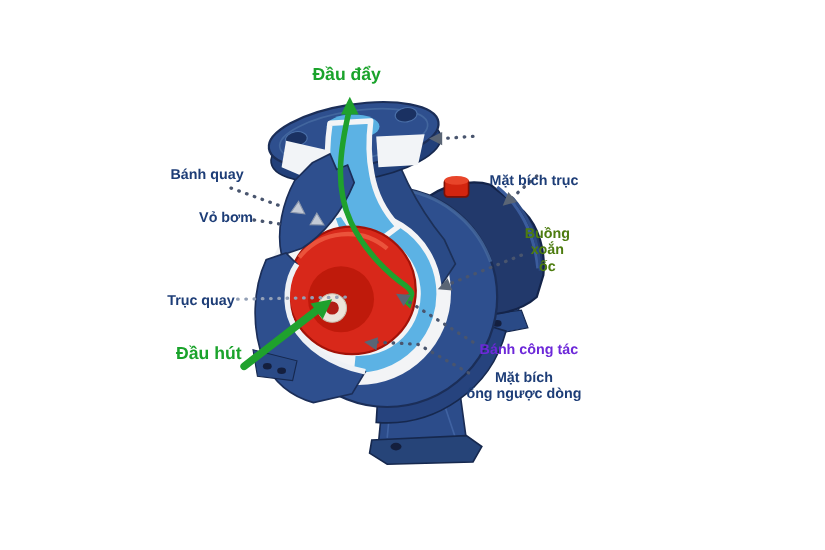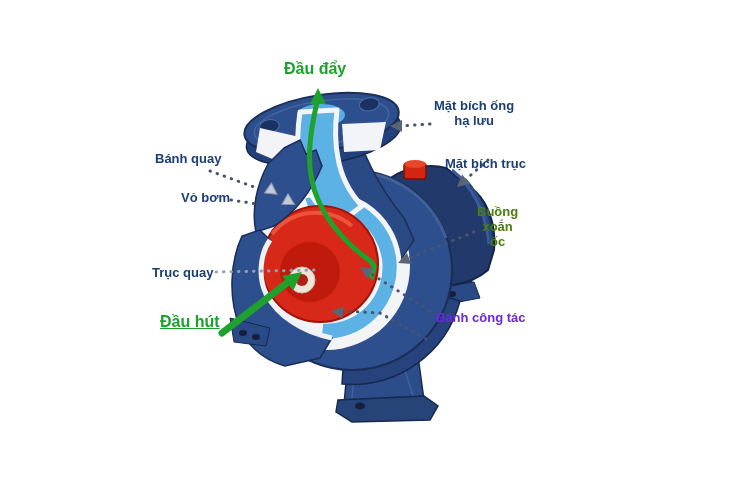--- a/index.html
+++ b/index.html
@@ -126,25 +126,25 @@
     <g fill="#5a6575">
       <polygon points="0,0 12,-6 12,6" transform="translate(390,126)"></polygon>
       <polygon points="0,0 12,-6 12,6" transform="translate(457,187) rotate(-41)"></polygon>
       <polygon points="0,0 12,-6 12,6" transform="translate(398,263) rotate(-22)"></polygon>
       <polygon points="0,0 12,-6 12,6" transform="translate(360,267) rotate(32)"></polygon>
       <polygon points="0,0 12,-6 12,6" transform="translate(331,311) rotate(7)"></polygon>
     </g>
   </svg>
 
   <div class="lbl green" style="left:284px;top:60px;">Đầu đẩy</div>
-  <div class="lbl" style="left:434px;top:98px;">Mặt bích ống
-hạ lưu</div>
   <div class="lbl" style="left:445px;top:156px;">Mặt bích trục</div>
   <div class="lbl" style="left:155px;top:151px;">Bánh quay</div>
   <div class="lbl" style="left:181px;top:190px;">Vỏ bơm</div>
   <div class="lbl magenta" style="left:477px;top:204px;">Buồng
 xoắn
 ốc</div>
   <div class="lbl" style="left:152px;top:265px;">Trục quay</div>
-  <div class="lbl green" style="left:160px;top:313px;text-decoration:underline;">Đầu hút</div>
+  <div class="lbl green" style="left:160px;top:313px;">Đầu hút</div>
   <div class="lbl red" style="left:436px;top:310px;">Bánh công tác</div>
+  <div class="lbl" style="left:424px;top:335px;">Mặt bích
+ống ngược dòng</div>
 
 </div>
 
 </body></html>

